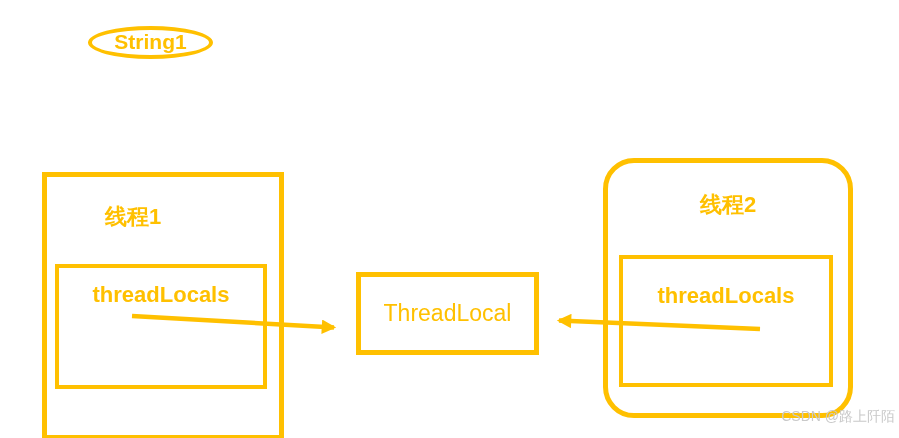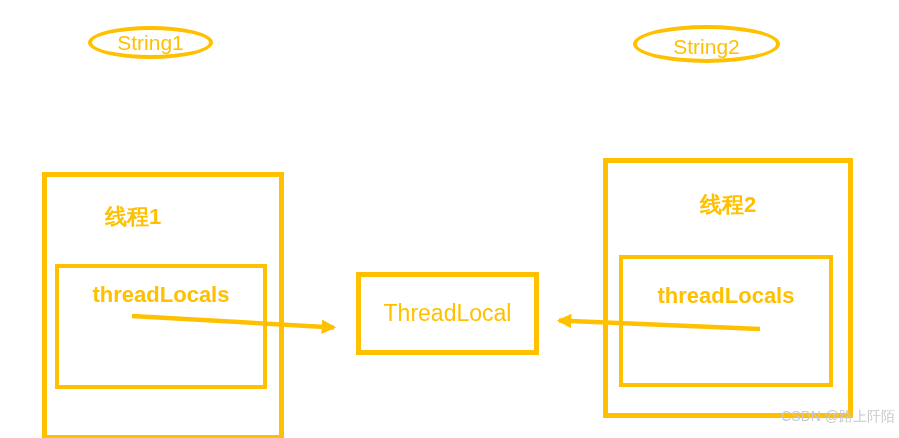--- a/index.html
+++ b/index.html
@@ -9,33 +9,33 @@
     font-family: "Liberation Sans", "DejaVu Sans", sans-serif;
     width: 899px; height: 438px; overflow: hidden;
   }
   .canvas {
     position: relative; width: 899px; height: 438px; background: var(--bg);
   }
   .ellipse {
     position: absolute;
     border: 4px solid var(--accent);
     border-radius: 50%;
-    display: flex; align-items: flex-end; justify-content: center;
-    color: var(--accent); font-weight: normal; font-size: 21px;
+    display: flex; align-items: flex-start; justify-content: center;
+    color: var(--accent); font-weight: bold; font-size: 21px;
     white-space: nowrap;
   }
   .ellipse-string1 { left: 88px; top: 26px; width: 125px; height: 33px; }
   .ellipse-string2 { left: 633px; top: 25px; width: 147px; height: 38px; }
   .big-box {
     position: absolute;
     border: 5px solid var(--accent);
     color: var(--accent); font-weight: bold;
   }
   .box-thread1 { left: 42px; top: 172px; width: 242px; height: 268px; padding-left: 40px; }
-  .box-thread2 { left: 603px; top: 158px; width: 250px; height: 260px; }
+  .box-thread2 { left: 603px; top: 158px; width: 250px; height: 260px; border-radius: 31px; }
   .big-box-title {
     position: absolute; font-size: 22px; white-space: nowrap;
   }
   .box-thread1 .big-box-title { left: 58px; top: 25px; }
   .box-thread2 .big-box-title { left: 0; top: 27px; width: 100%; text-align: center; }
   .inner-box {
     position: absolute;
     border: 4px solid var(--accent);
     color: var(--accent); font-weight: bold;
   }
@@ -66,23 +66,20 @@
 </style>
 </head>
 <body>
 
 <div class="canvas">
 
   <div class="ellipse ellipse-string1">
     <span>String1</span>
   </div>
 
-  <div class="ellipse ellipse-string2">
-    <span>String2</span>
-  </div>
 
   <div class="big-box box-thread1">
     <div class="big-box-title">线程1</div>
     <div class="inner-box">
       <div class="inner-box-label">threadLocals</div>
     </div>
   </div>
 
   <div class="big-box box-thread2">
     <div class="big-box-title">线程2</div>

